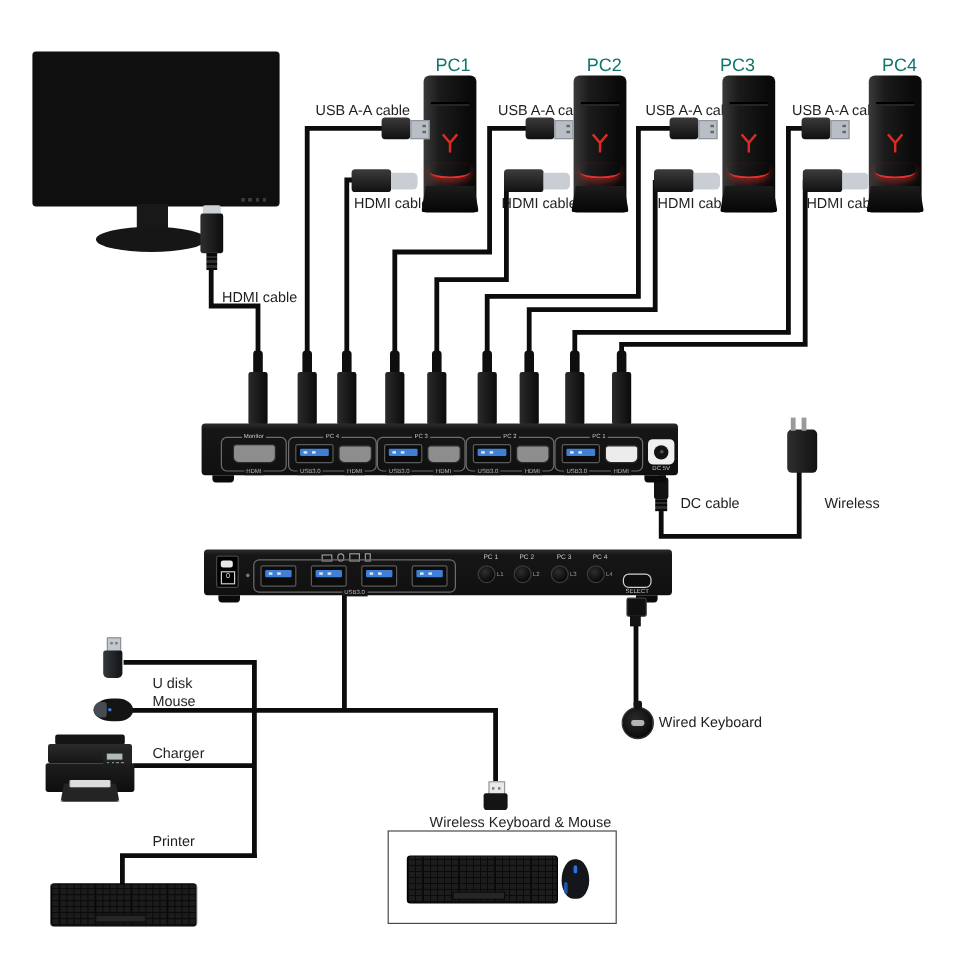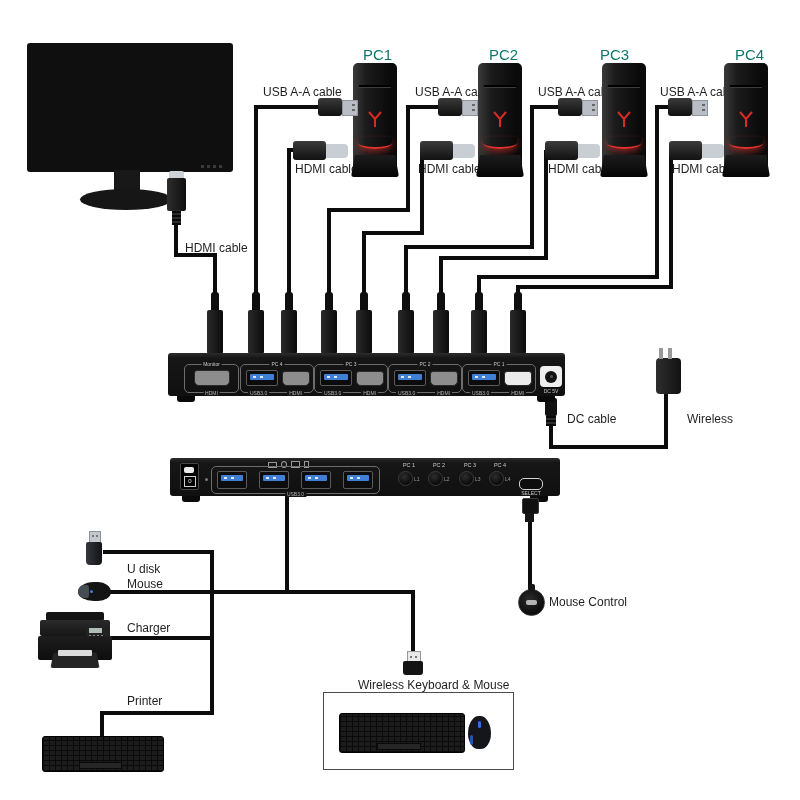--- a/index.html
+++ b/index.html
@@ -429,21 +429,21 @@
   <div class="foot" style="left:530px;top:496px;"></div>
 
   <div class="abs wc-plug" style="left:522px;top:498px;">
     <div class="a"></div>
       <div class="b"></div>
   </div>
   <div class="abs wc-disc" style="left:518px;top:589px;">
     <div class="nub"></div>
       <div class="mark"></div>
   </div>
-  <div class="lbl" style="left:549px;top:595px;">Mouse Control</div>
+  <div class="lbl" style="left:549px;top:595px;">Wired Keyboard</div>
 
   <div class="abs udisk" style="left:86px;top:531px;">
     <div class="cap">
         <i></i>
       </div>
       <div class="bod"></div>
   </div>
   <div class="lbl" style="left:127px;top:529px;margin-top:33px;">U disk</div>
 
   <div class="abs mouse1" style="left:78px;top:582px;">

